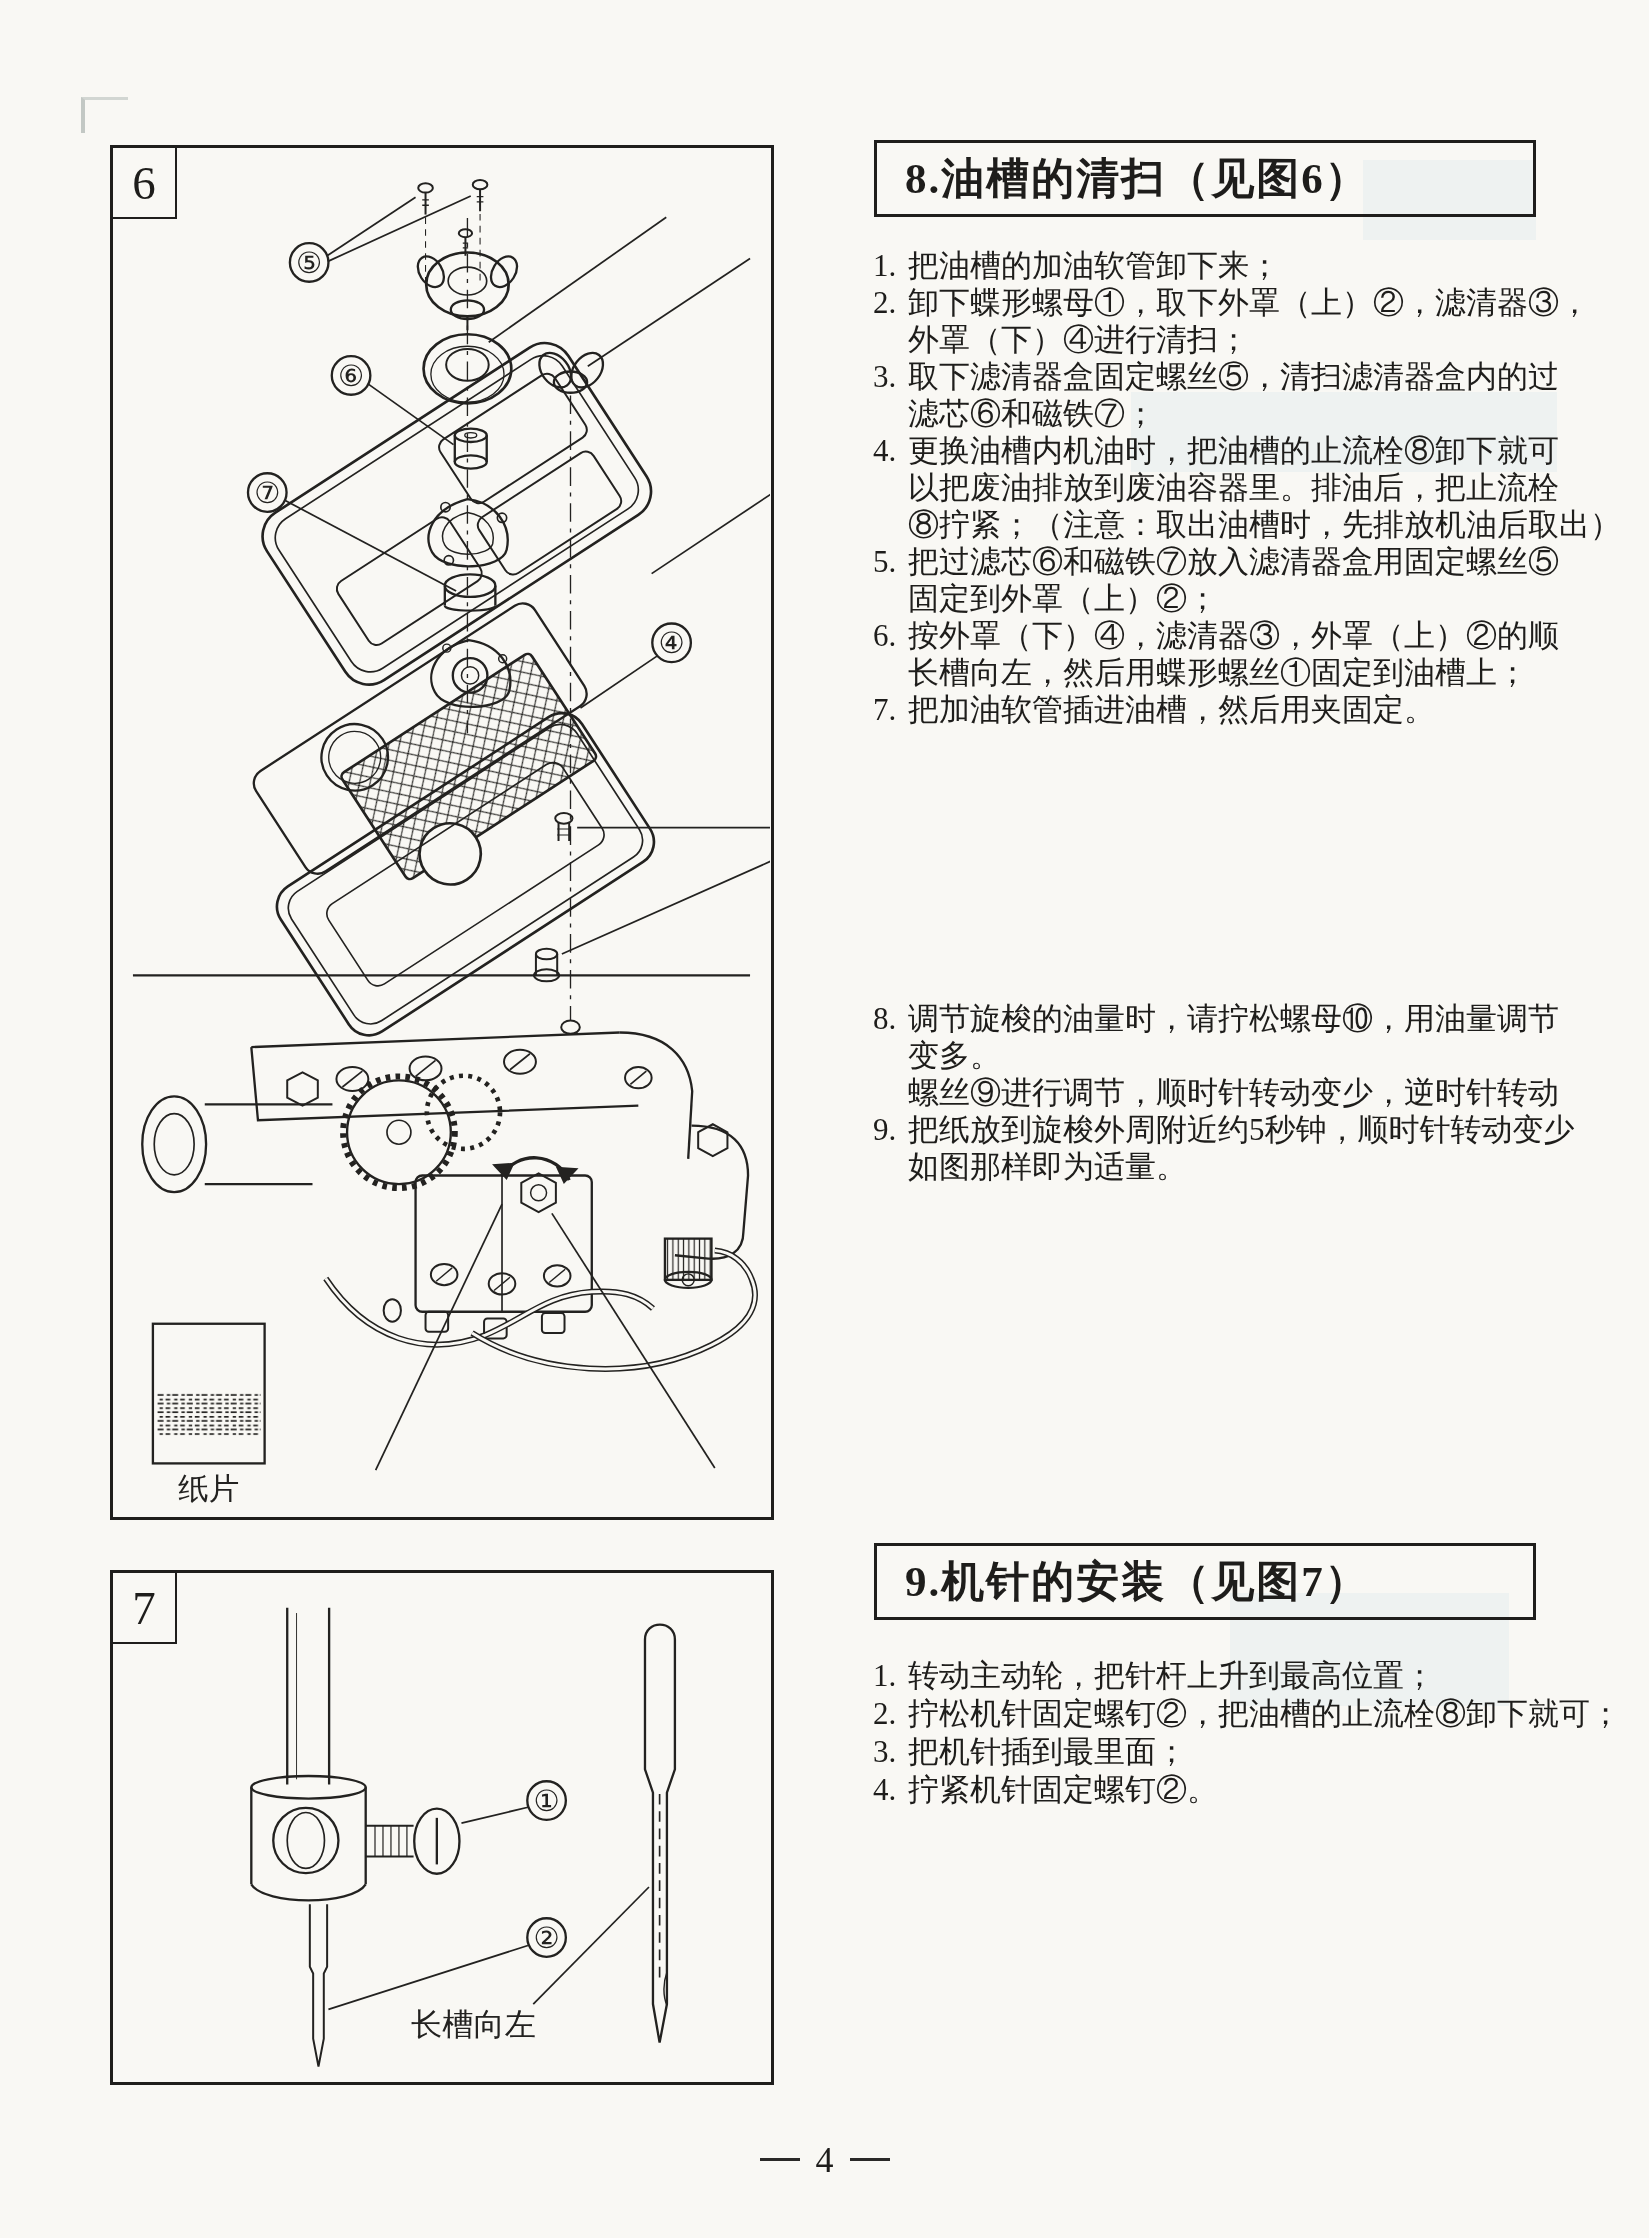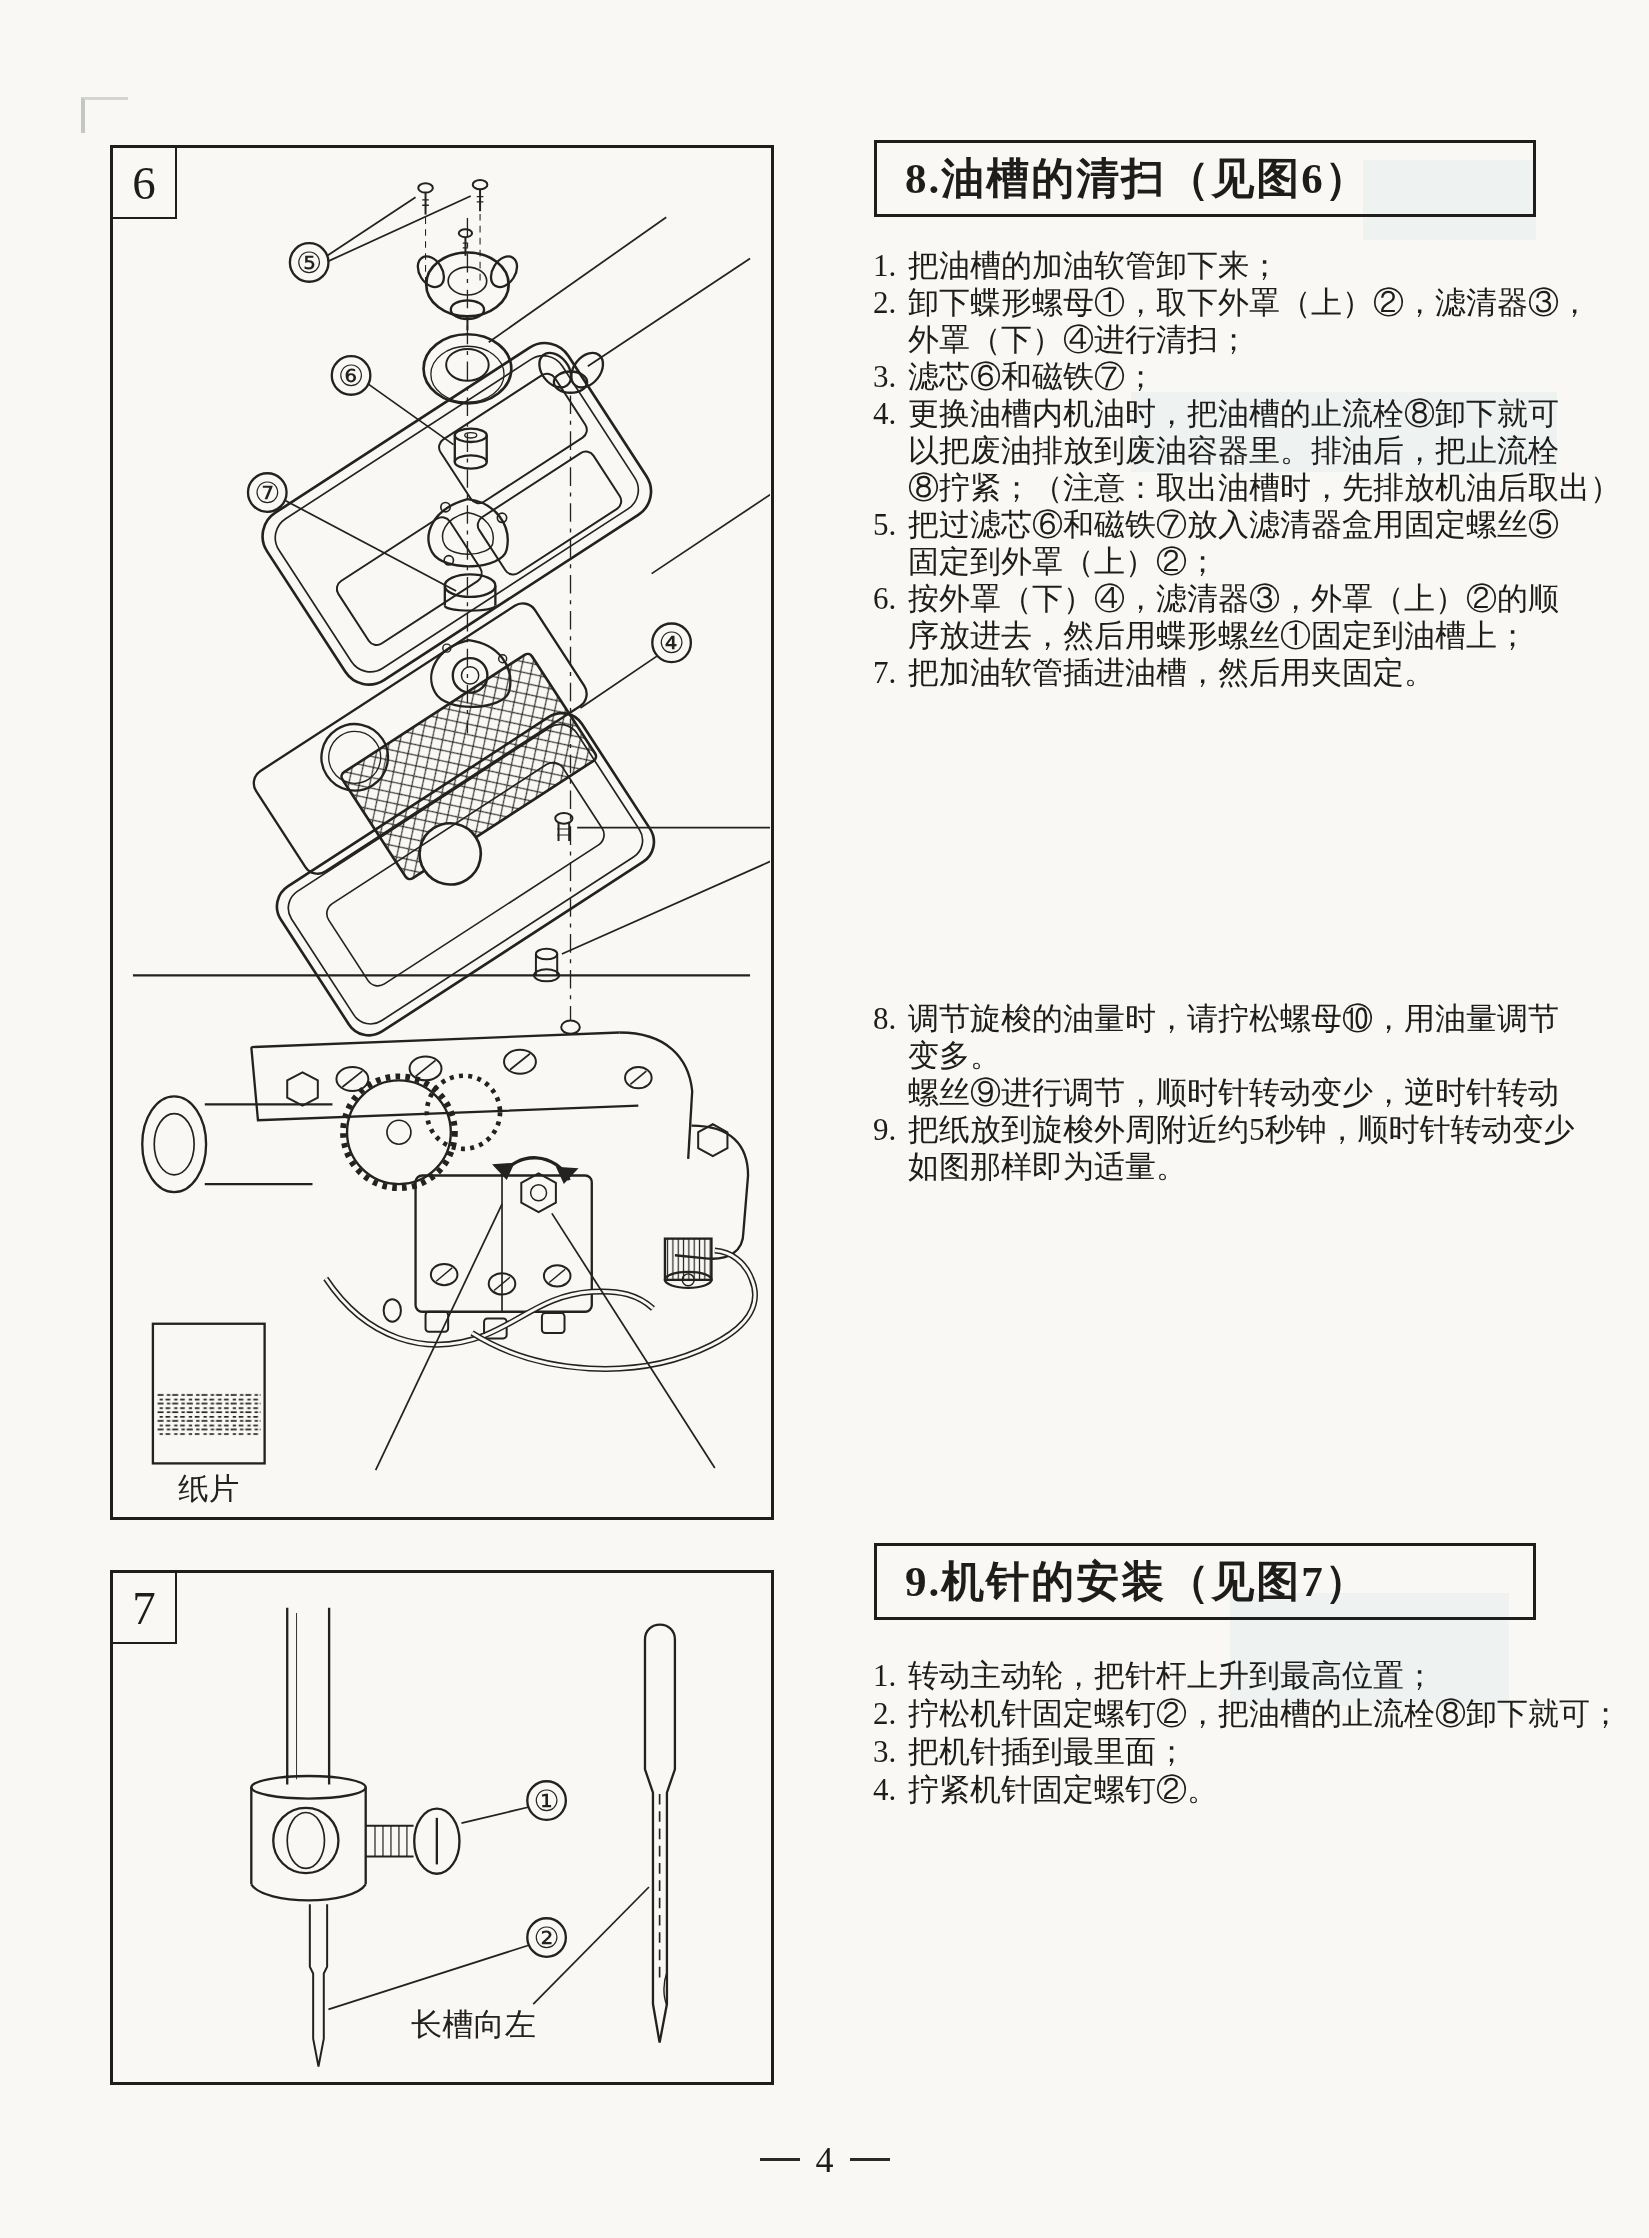--- a/index.html
+++ b/index.html
@@ -359,37 +359,38 @@
         <span class="num">1.</span>
         <div class="ln">把油槽的加油软管卸下来；</div>
       </div>
       <div class="li">
         <span class="num">2.</span>
         <div class="ln">卸下蝶形螺母①，取下外罩（上）②，滤清器③，</div>
         <div class="ln">外罩（下）④进行清扫；</div>
       </div>
       <div class="li">
         <span class="num">3.</span>
+        <div class="ln">取下滤清器盒固定螺丝⑤，清扫滤清器盒内的过</div>
         <div class="ln">滤芯⑥和磁铁⑦；</div>
       </div>
       <div class="li">
         <span class="num">4.</span>
         <div class="ln">更换油槽内机油时，把油槽的止流栓⑧卸下就可</div>
         <div class="ln">以把废油排放到废油容器里。排油后，把止流栓</div>
         <div class="ln">⑧拧紧；（注意：取出油槽时，先排放机油后取出）</div>
       </div>
       <div class="li">
         <span class="num">5.</span>
         <div class="ln">把过滤芯⑥和磁铁⑦放入滤清器盒用固定螺丝⑤</div>
         <div class="ln">固定到外罩（上）②；</div>
       </div>
       <div class="li">
         <span class="num">6.</span>
         <div class="ln">按外罩（下）④，滤清器③，外罩（上）②的顺</div>
-        <div class="ln">序放进去，然后用蝶形螺丝①固定到油槽上；</div>
+        <div class="ln">长槽向左，然后用蝶形螺丝①固定到油槽上；</div>
       </div>
       <div class="li">
         <span class="num">7.</span>
         <div class="ln">把加油软管插进油槽，然后用夹固定。</div>
       </div>
     </div>
   <div class="list" id="list8b">
       <div class="li">
         <span class="num">8.</span>
         <div class="ln">调节旋梭的油量时，请拧松螺母⑩，用油量调节</div>

